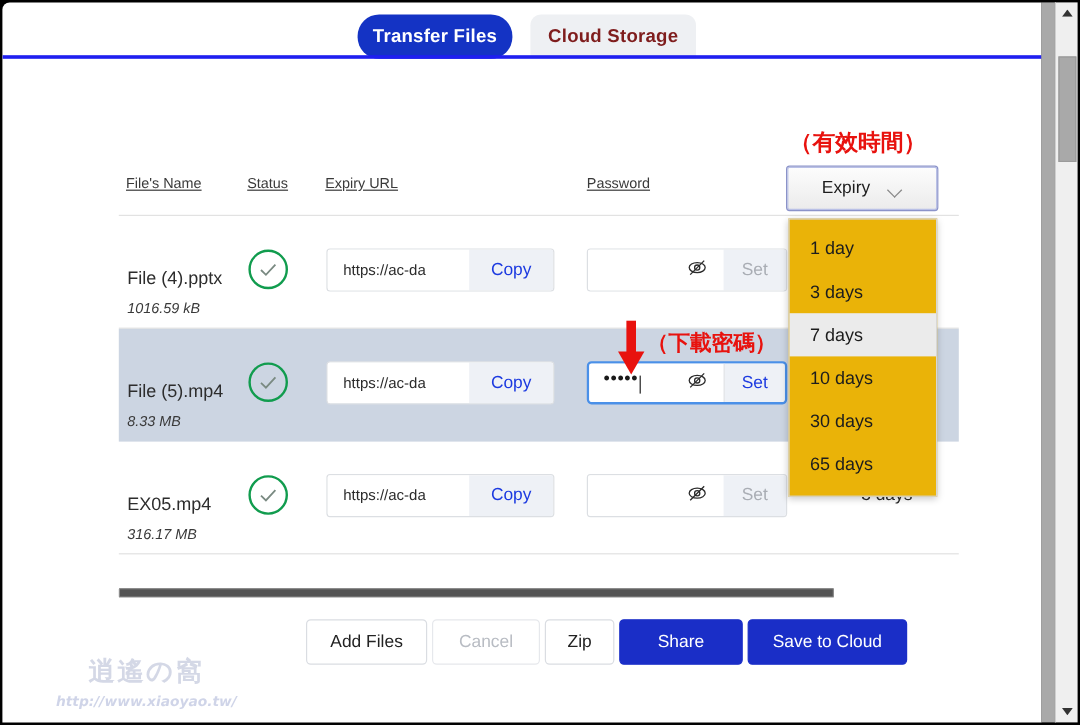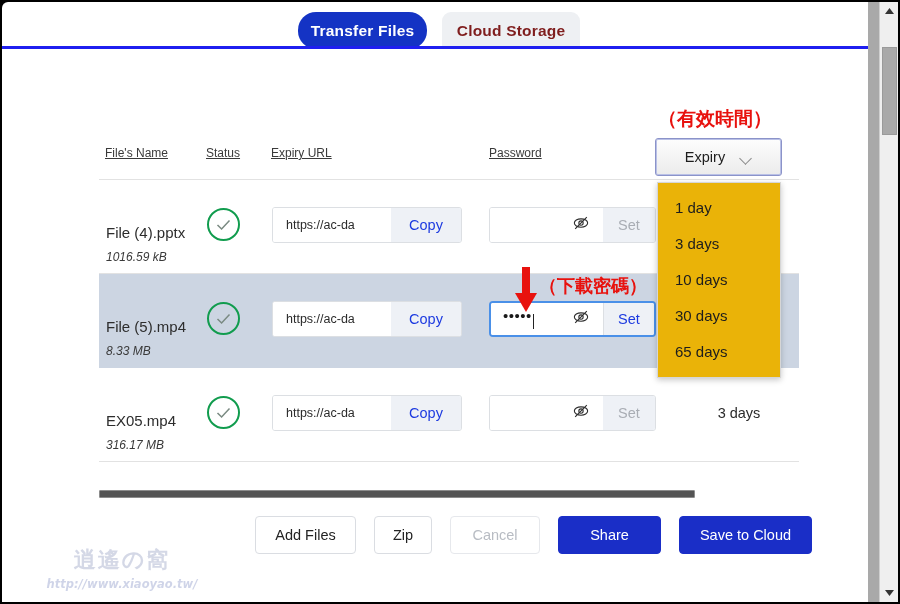--- a/index.html
+++ b/index.html
@@ -273,21 +273,21 @@
     border: 1px solid #8c8c8c;
   }
 
   
   .btnrow {
     position: absolute;
     left: 253px; top: 514px;
     height: 38px;
     display: flex;
     align-items: center;
-    gap: 18px;
+    gap: 4px;
   }
   .btn {
     height: 38px;
     border-radius: 4px;
     display: flex; align-items: center; justify-content: center;
     font-size: 14.5px;
     padding: 0 16px;
     white-space: nowrap;
   }
   .btn-light {
@@ -500,34 +500,35 @@
         <div class="expiry-val">3 days</div>
         <div class="hrule" style="top:93px"></div>
       </div>
 
     </div>
 
     <div class="hbar"></div>
 
     <div class="btnrow">
       <div class="btn btn-light w-addfiles">Add Files</div>
+      <div class="btn btn-disabled w-cancel">Cancel</div>
       <div class="btn btn-light w-zip">Zip</div>
-      <div class="btn btn-disabled w-cancel">Cancel</div>
       <div class="btn btn-primary w-share">Share</div>
       <div class="btn btn-primary w-save">Save to Cloud</div>
     </div>
 
     <div class="expiry-btn">
       <span>Expiry</span>
       <span class="chev"></span>
     </div>
 
     <div class="expiry-list">
       <div class="opt">1 day</div>
       <div class="opt">3 days</div>
+      <div class="opt hl">7 days</div>
       <div class="opt">10 days</div>
       <div class="opt">30 days</div>
       <div class="opt">65 days</div>
     </div>
 
     <div class="anno anno-expiry">（有效時間）</div>
 
     <div class="arrow-down">
       <svg width="24" height="47" viewBox="0 0 24 47">
         <rect x="8" y="0" width="8" height="28" fill="#e8120e"></rect>

